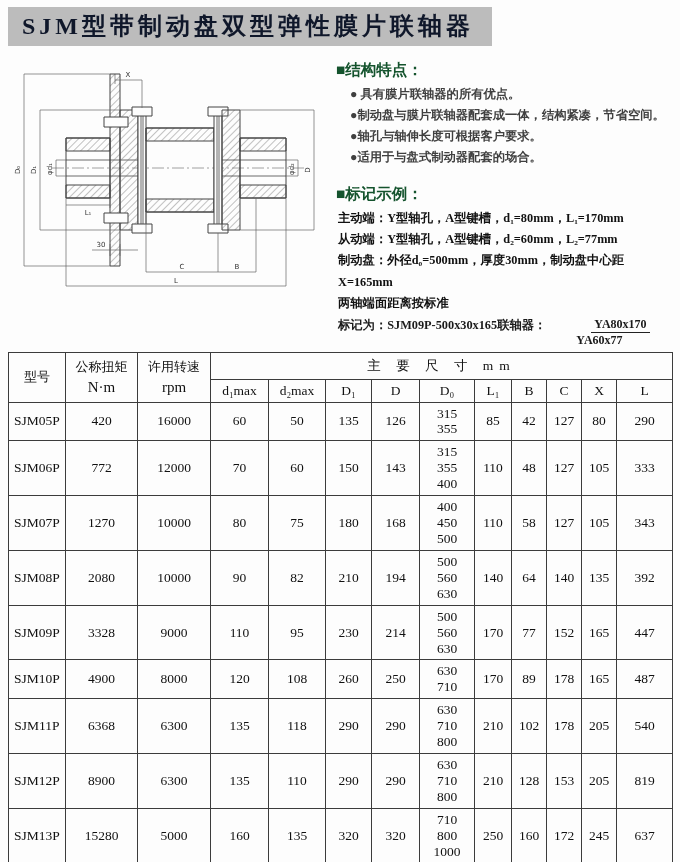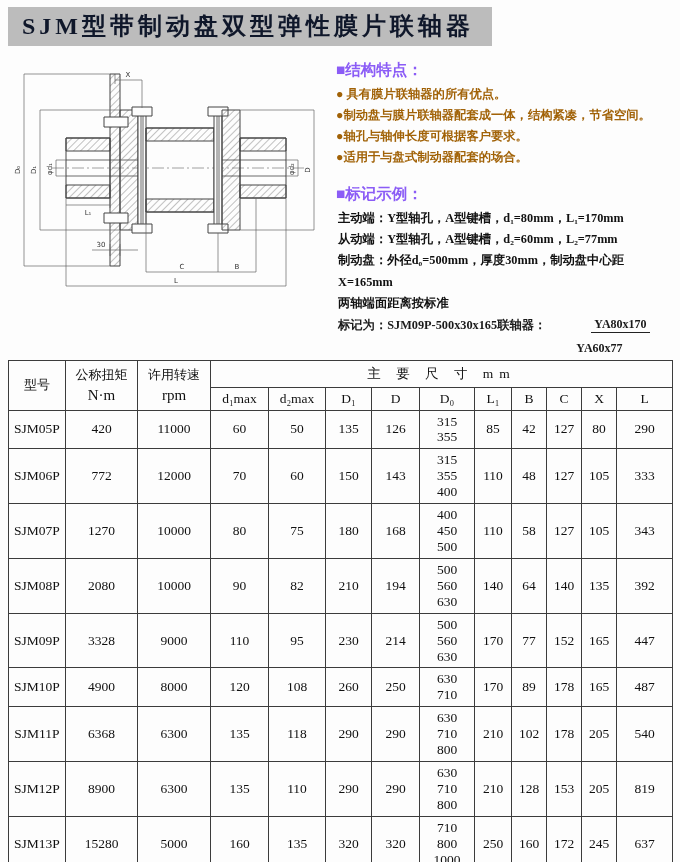--- a/index.html
+++ b/index.html
@@ -16,27 +16,27 @@
 
   
   .top-section { display:flex; align-items:flex-start; }
   .drawing-wrap { width:334px; flex:0 0 334px; padding:2px 0 0 4px; }
   svg { display:block; }
   svg line, svg rect, svg path, svg polyline { vector-effect:non-scaling-stroke; }
   .dim-label { font-size:7px; fill:#333; text-anchor:middle;
     font-family:"DejaVu Sans","Liberation Sans",sans-serif; }
 
   .text-col { flex:1; padding:10px 8px 0 2px; }
-  .sec-heading { font-size:15.5px; font-weight:bold; color:#8b5cf6; margin:2px 0 3px; }
-  .feature-item { font-size:12.3px; line-height:1.72; font-weight:bold; color:#a16207; }
+  .sec-heading { font-size:15.5px; font-weight:bold; color:#14532d; margin:2px 0 3px; }
+  .feature-item { font-size:12.3px; line-height:1.72; font-weight:bold; color:#404040;margin-left:14px; }
   .marking-line { font-size:12.3px; line-height:1.74; font-weight:bold; color:#111; padding-left:2px; }
   .marking-final { display:flex; align-items:flex-start; font-size:12.3px; font-weight:bold; padding-left:2px; margin-top:2px; }
   .fraction { display:inline-block; text-align:center; margin-left:3px; font-size:12px; line-height:1.25; }
   .fraction .num { display:block; border-bottom:1px solid #222; padding:0 3px;margin-left:42px; }
-  .fraction .den { display:block; padding:0 3px;margin-top:8px; }
+  .fraction .den { display:block; padding:0 3px; }
 
   
   table { border-collapse:collapse; margin:4px 8px 0 8px; width:664px;
     table-layout:fixed; }
   th, td { border:1px solid #3c3c3c; text-align:center; vertical-align:middle;
     font-size:13.5px; color:#111; padding:3px 1px; background:#fdfdfd; }
   thead th { font-weight:normal; }
   th.cn { font-size:13px; }
   th .unit { display:block; font-size:15px; margin-top:3px; }
   th.group-head { font-size:13.5px; letter-spacing:6px; height:27px; }
@@ -226,21 +226,21 @@
           <th>B</th>
           <th>C</th>
           <th>X</th>
           <th>L</th>
         </tr>
     </thead>
     <tbody>
         <tr>
           <td>SJM05P</td>
           <td>420</td>
-          <td>11000</td>
+          <td>16000</td>
           <td>60</td>
           <td>50</td>
           <td>135</td>
           <td>126</td>
           <td class="multiline">315
 355</td>
           <td>85</td>
           <td>42</td>
           <td>127</td>
           <td>80</td>

